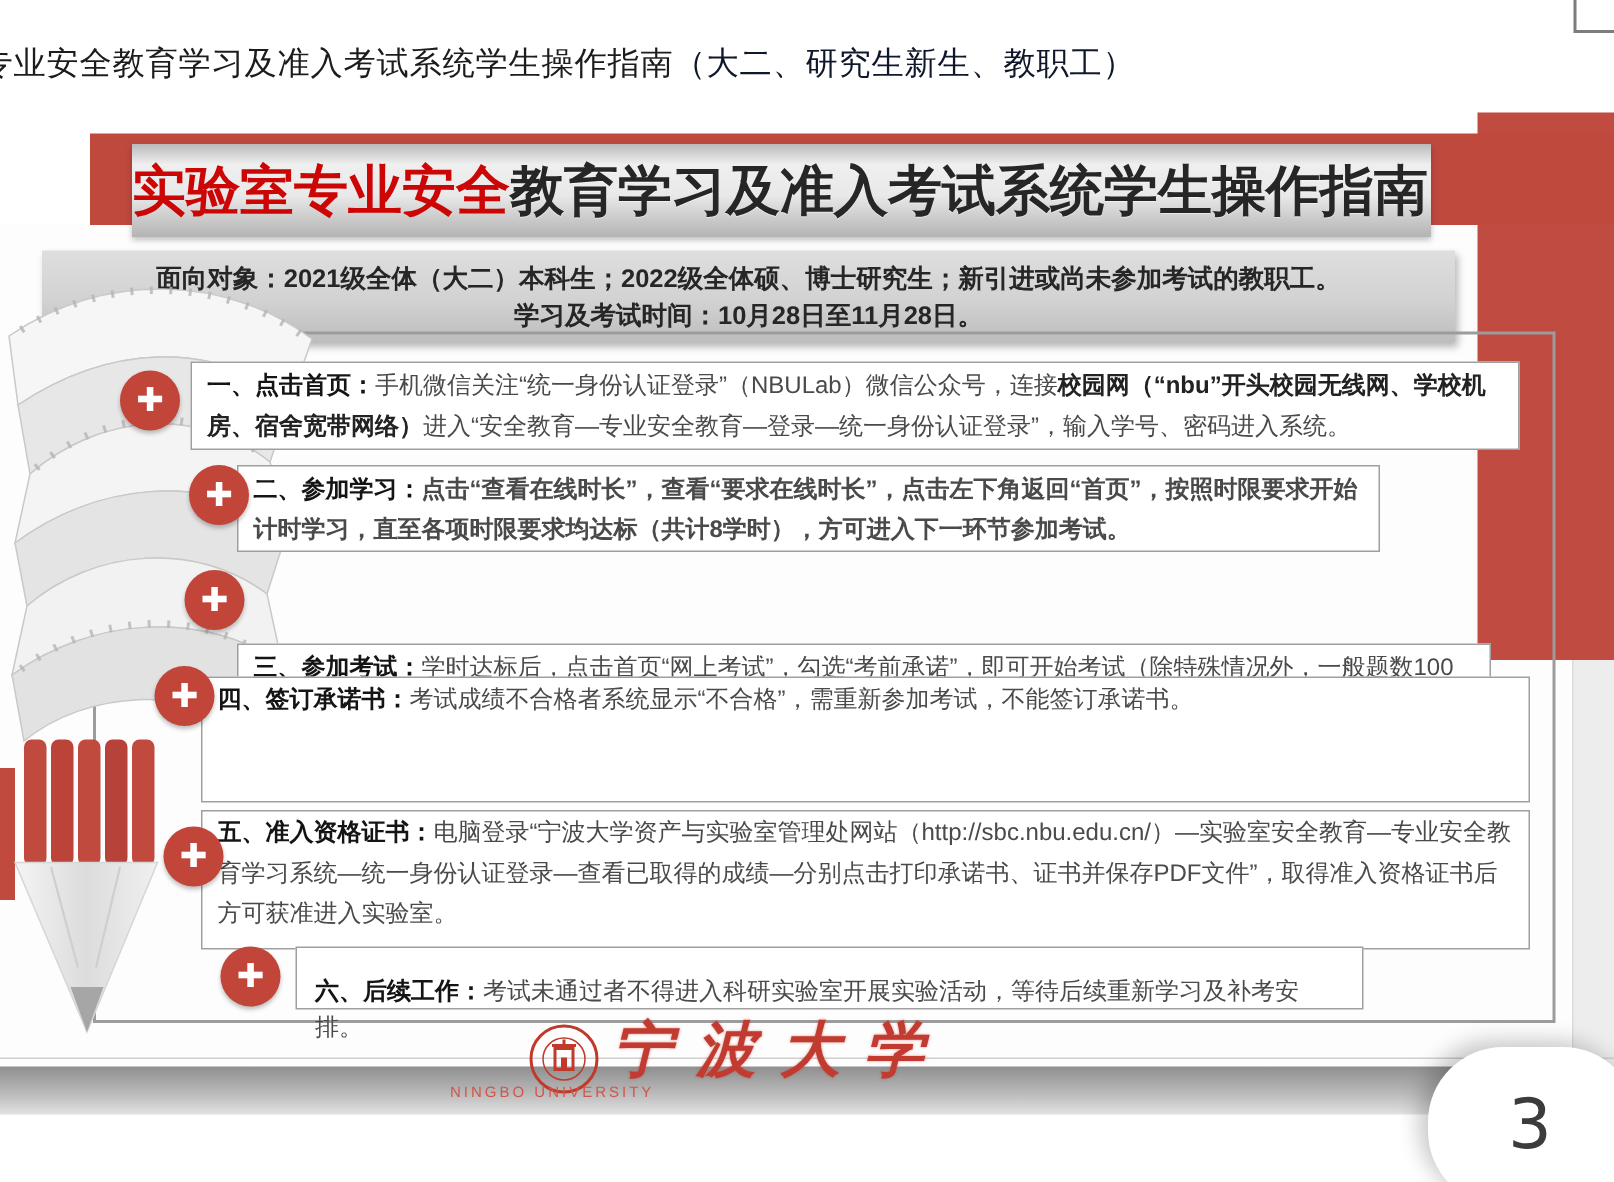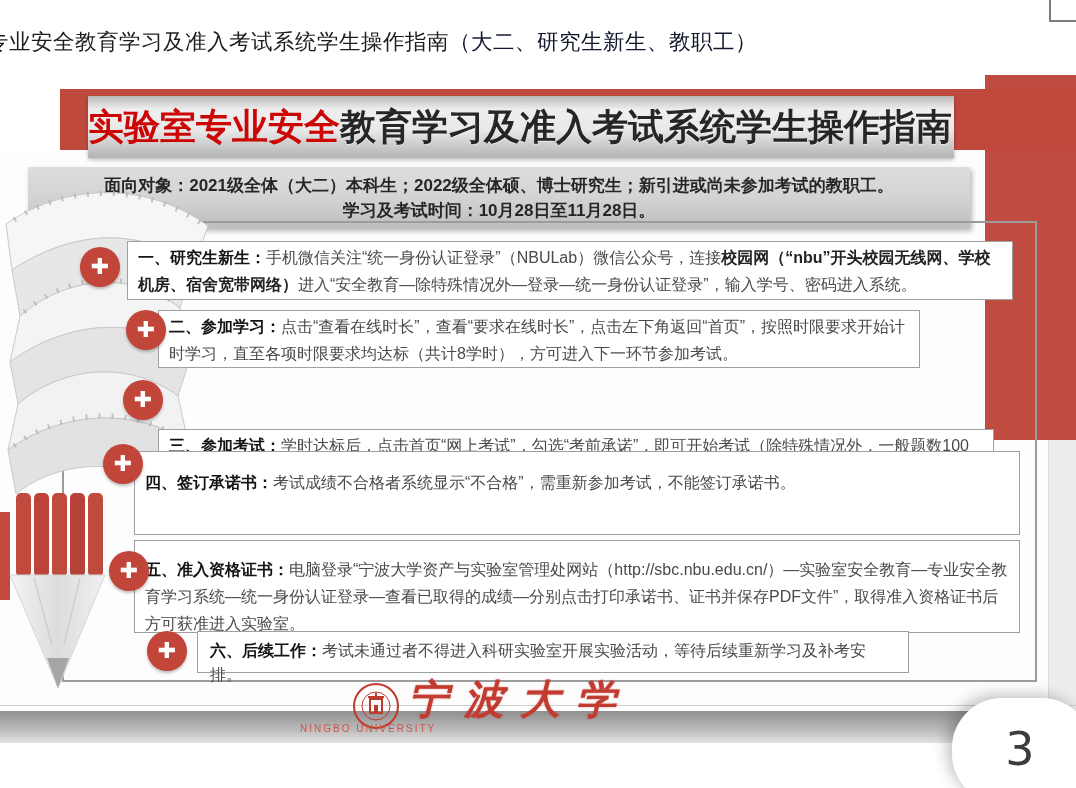--- a/index.html
+++ b/index.html
@@ -48,25 +48,25 @@
   .outer-container{left:62px;top:221px;width:975px;height:461px;border:2px solid #9c9c9c;background:transparent;box-sizing:border-box;}
 
   
   .sec-box{
     background:#ffffff;border:1.5px solid #9f9f9f;box-sizing:border-box;
     font-size:16px;line-height:27px;color:#4a4a4a;padding:2px 10px;
   }
   .sec-box b{color:#141414;}
   .seg-bold{font-weight:bold;color:#222;}
   .box1{left:127px;top:241px;width:886px;height:59px;}
-  .box2{left:158px;top:310px;width:762px;height:58px;}
+  .box2{left:158px;top:310px;width:762px;height:58px;font-weight:bold;}
   .box3{left:158px;top:384px;width:836px;height:58px;margin-top:45px;}
-  .box4{left:134px;top:451px;width:886px;height:84px;padding-top:17px;}
-  .box5{left:134px;top:540px;width:886px;height:93px;padding-top:15px;}
-  .box6{left:197px;top:631px;width:712px;height:42px;line-height:24px;padding:7px 12px;}
+  .box4{left:134px;top:451px;width:886px;height:84px;padding-top:1px;}
+  .box5{left:134px;top:540px;width:886px;height:93px;padding-top:1px;}
+  .box6{left:197px;top:631px;width:712px;height:42px;line-height:24px;padding:18px 12px;}
 
   
   .bullet{
     width:40px;height:40px;border-radius:50%;background:#c2453a;
     color:#ffffff;text-align:center;line-height:40px;font-size:22px;font-weight:bold;
     box-shadow:0 2px 3px rgba(0,0,0,.25);
   }
   .b1{left:80px;top:247px;}
   .b2{left:126px;top:310px;}
   .b3{left:123px;top:380px;}
@@ -137,21 +137,21 @@
     <rect x="52" y="303" width="15" height="84" rx="5" fill="#c14a3f"></rect>
     <rect x="70" y="303" width="15" height="84" rx="5" fill="#b7423a"></rect>
     <rect x="88" y="303" width="15" height="84" rx="5" fill="#c14a3f"></rect>
   </g>
   <polygon points="10,385 105,385 58,498" fill="url(#silver)" stroke="#d6d6d6" stroke-width="1"></polygon>
   <polygon points="47,468 69,468 58,498" fill="#a6a6a6"></polygon>
   <path d="M34 388 L52 455 M80 388 L64 455" stroke="#cfcfcf" stroke-width="1.5" fill="none"></path>
 </svg>
 
 <div class="abs sec-box box1">
-  <b>一、研究生新生：</b><span class="sec-body"><span>手机微信关注“统一身份认证登录”（NBULab）微信公众号，连接</span><span class="seg-bold">校园网（“nbu”开头校园无线网、学校机房、宿舍宽带网络）</span><span>进入“安全教育—除特殊情况外—登录—统一身份认证登录”，输入学号、密码进入系统。</span></span>
+  <b>一、点击首页：</b><span class="sec-body"><span>手机微信关注“统一身份认证登录”（NBULab）微信公众号，连接</span><span class="seg-bold">校园网（“nbu”开头校园无线网、学校机房、宿舍宽带网络）</span><span>进入“安全教育—专业安全教育—登录—统一身份认证登录”，输入学号、密码进入系统。</span></span>
 </div>
 <div class="abs sec-box box2">
   <b>二、参加学习：</b><span class="sec-body"><span>点击“查看在线时长”，查看“要求在线时长”，点击左下角返回“首页”，按照时限要求开始计时学习，直至各项时限要求均达标（共计8学时），方可进入下一环节参加考试。</span></span>
 </div>
 <div class="abs sec-box box3">
   <b>三、参加考试：</b><span class="sec-body"><span>学时达标后，点击首页“网上考试”，勾选“考前承诺”，即可开始考试（除特殊情况外，一般题数100题，考试时间60分钟，90分合格，每人3次考试机会，取成绩高者为准），考试完成提交答卷。</span></span>
 </div>
 <div class="abs sec-box box4">
   <b>四、签订承诺书：</b><span class="sec-body"><span>考试成绩不合格者系统显示“不合格”，需重新参加考试，不能签订承诺书。</span><br></span>
 </div>

